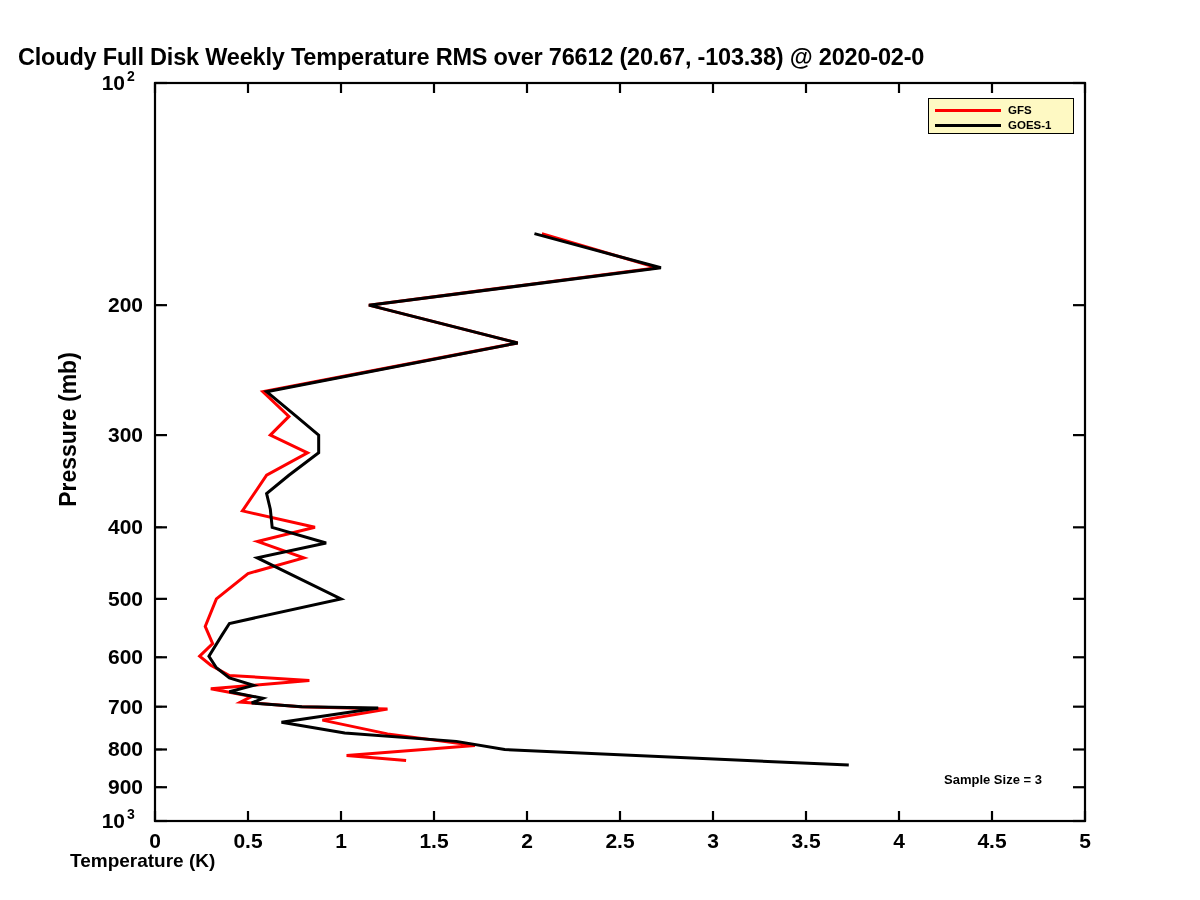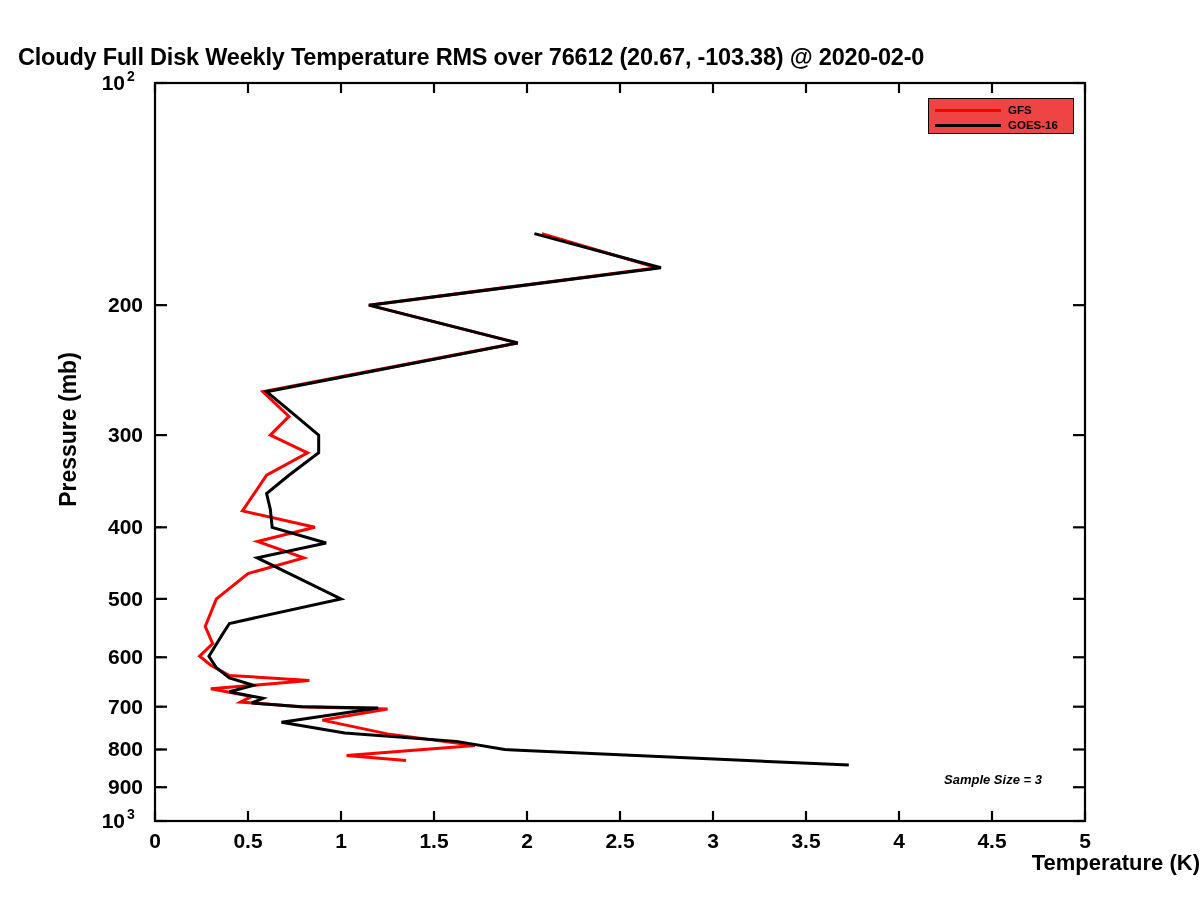--- a/index.html
+++ b/index.html
@@ -30,22 +30,22 @@
     color: #000000;
     white-space: nowrap;
     letter-spacing: -0.2px;
     font-family: "Liberation Sans", sans-serif;
   }
   .axis-label-x {
     position: absolute;
     left: 0;
     top: 834px;
     width: 1200px;
-    text-align: right;
-    font-size: 22px;
+    text-align: left;
+    font-size: 19px;
     font-weight: bold;
     color: #000000;
     font-family: "Liberation Sans", sans-serif;
   }
   .axis-label-x .inner {
     display: inline-block;
     margin-left: 70px;
   }
   .axis-label-y {
     position: absolute;
@@ -76,21 +76,21 @@
     font-weight: bold;
     fill: #000000;
   }
   .legend-box {
     position: absolute;
     left: 928px;
     top: 82px;
     width: 146px;
     height: 36px;
     border: 1.4px solid #000000;
-    background: #ef4444;
+    background: #fef9c3;
     box-sizing: border-box;
   }
   .legend-row {
     position: absolute;
     left: 6px;
     height: 14px;
     display: flex;
     align-items: center;
   }
   .legend-row.r1 { top: 4px; }
@@ -114,21 +114,20 @@
   }
   .sample-size {
     position: absolute;
     left: 944px;
     top: 756px;
     font-size: 13px;
     font-weight: bold;
     color: #000000;
     font-family: "Liberation Sans", sans-serif;
     white-space: nowrap;
-    font-style: italic;
   }
 </style>
 </head>
 <body>
 
 <div id="figure">
 
   <div class="chart-title">Cloudy Full Disk Weekly Temperature RMS over 76612 (20.67, -103.38) @ 2020-02-0</div>
 
   <svg class="plot" width="1200" height="900">
@@ -220,19 +219,19 @@
     <span class="inner">Temperature (K)</span>
   </div>
 
   <div class="legend-box">
     <div class="legend-row r1">
       <span class="legend-swatch gfs"></span>
       <span class="legend-label">GFS</span>
     </div>
     <div class="legend-row r2">
       <span class="legend-swatch goes"></span>
-      <span class="legend-label">GOES-16</span>
+      <span class="legend-label">GOES-1</span>
     </div>
   </div>
 
   <div class="sample-size">Sample Size = 3</div>
 
 </div>
 
 </body></html>

